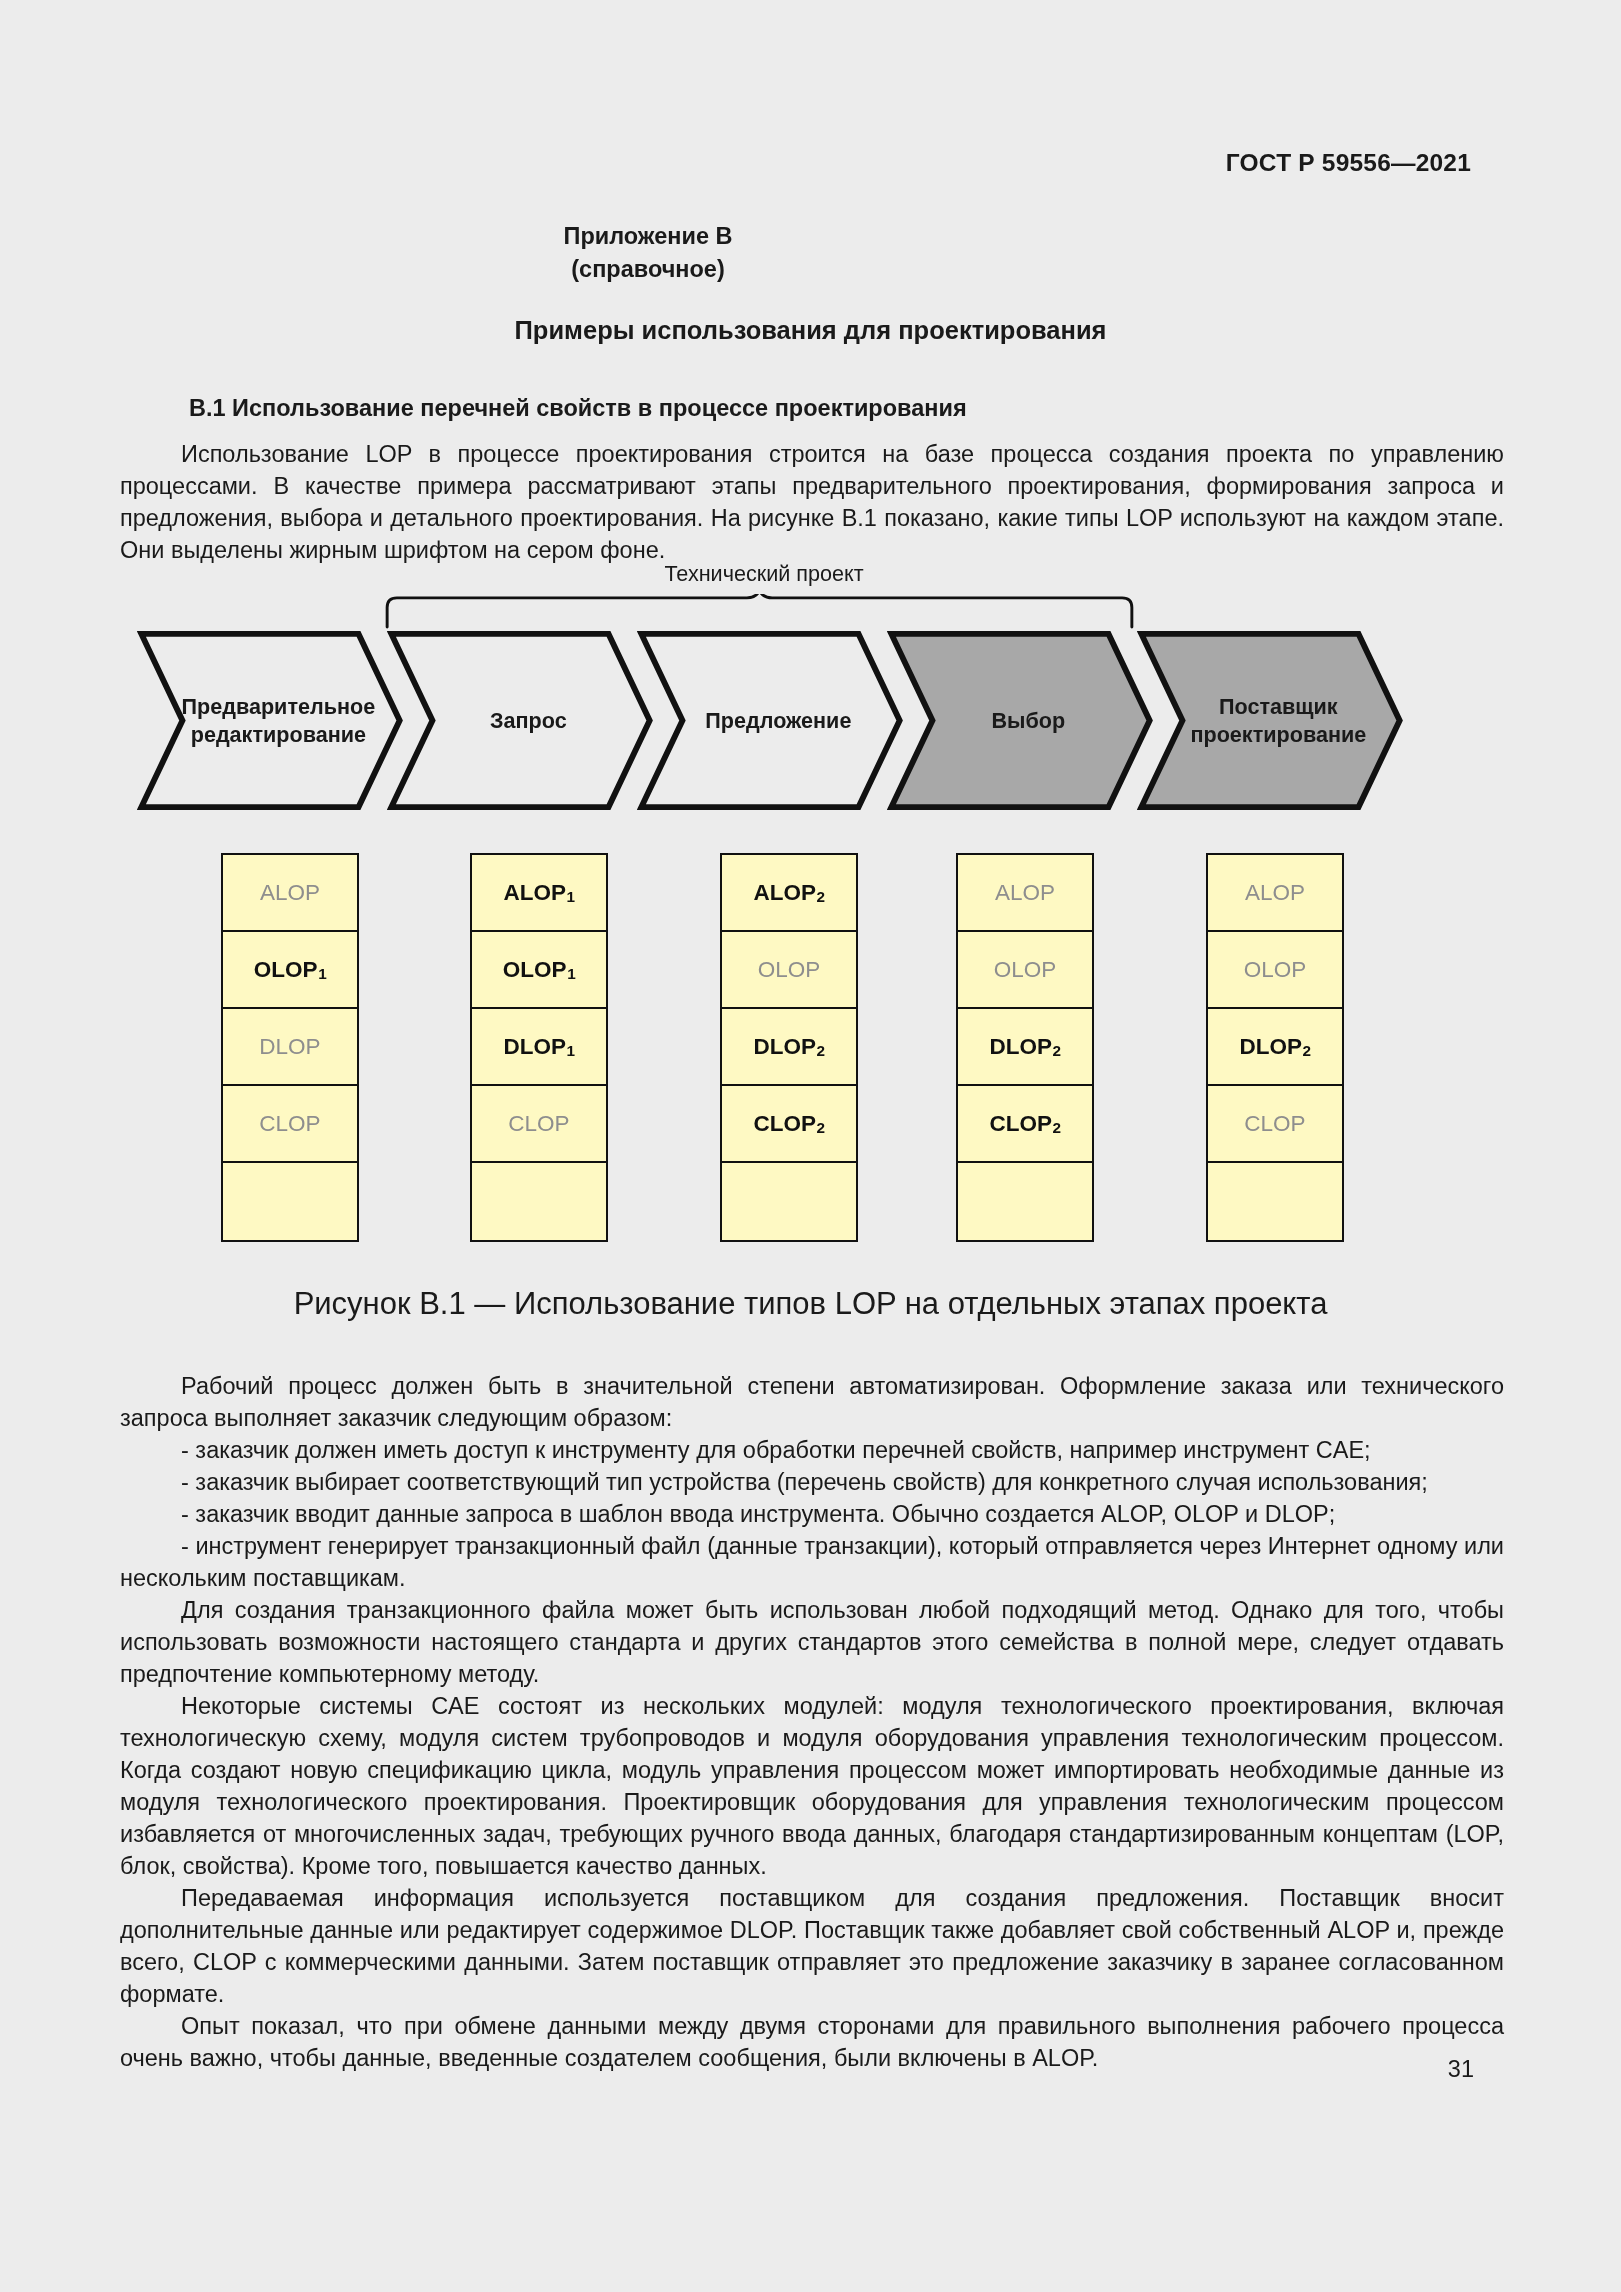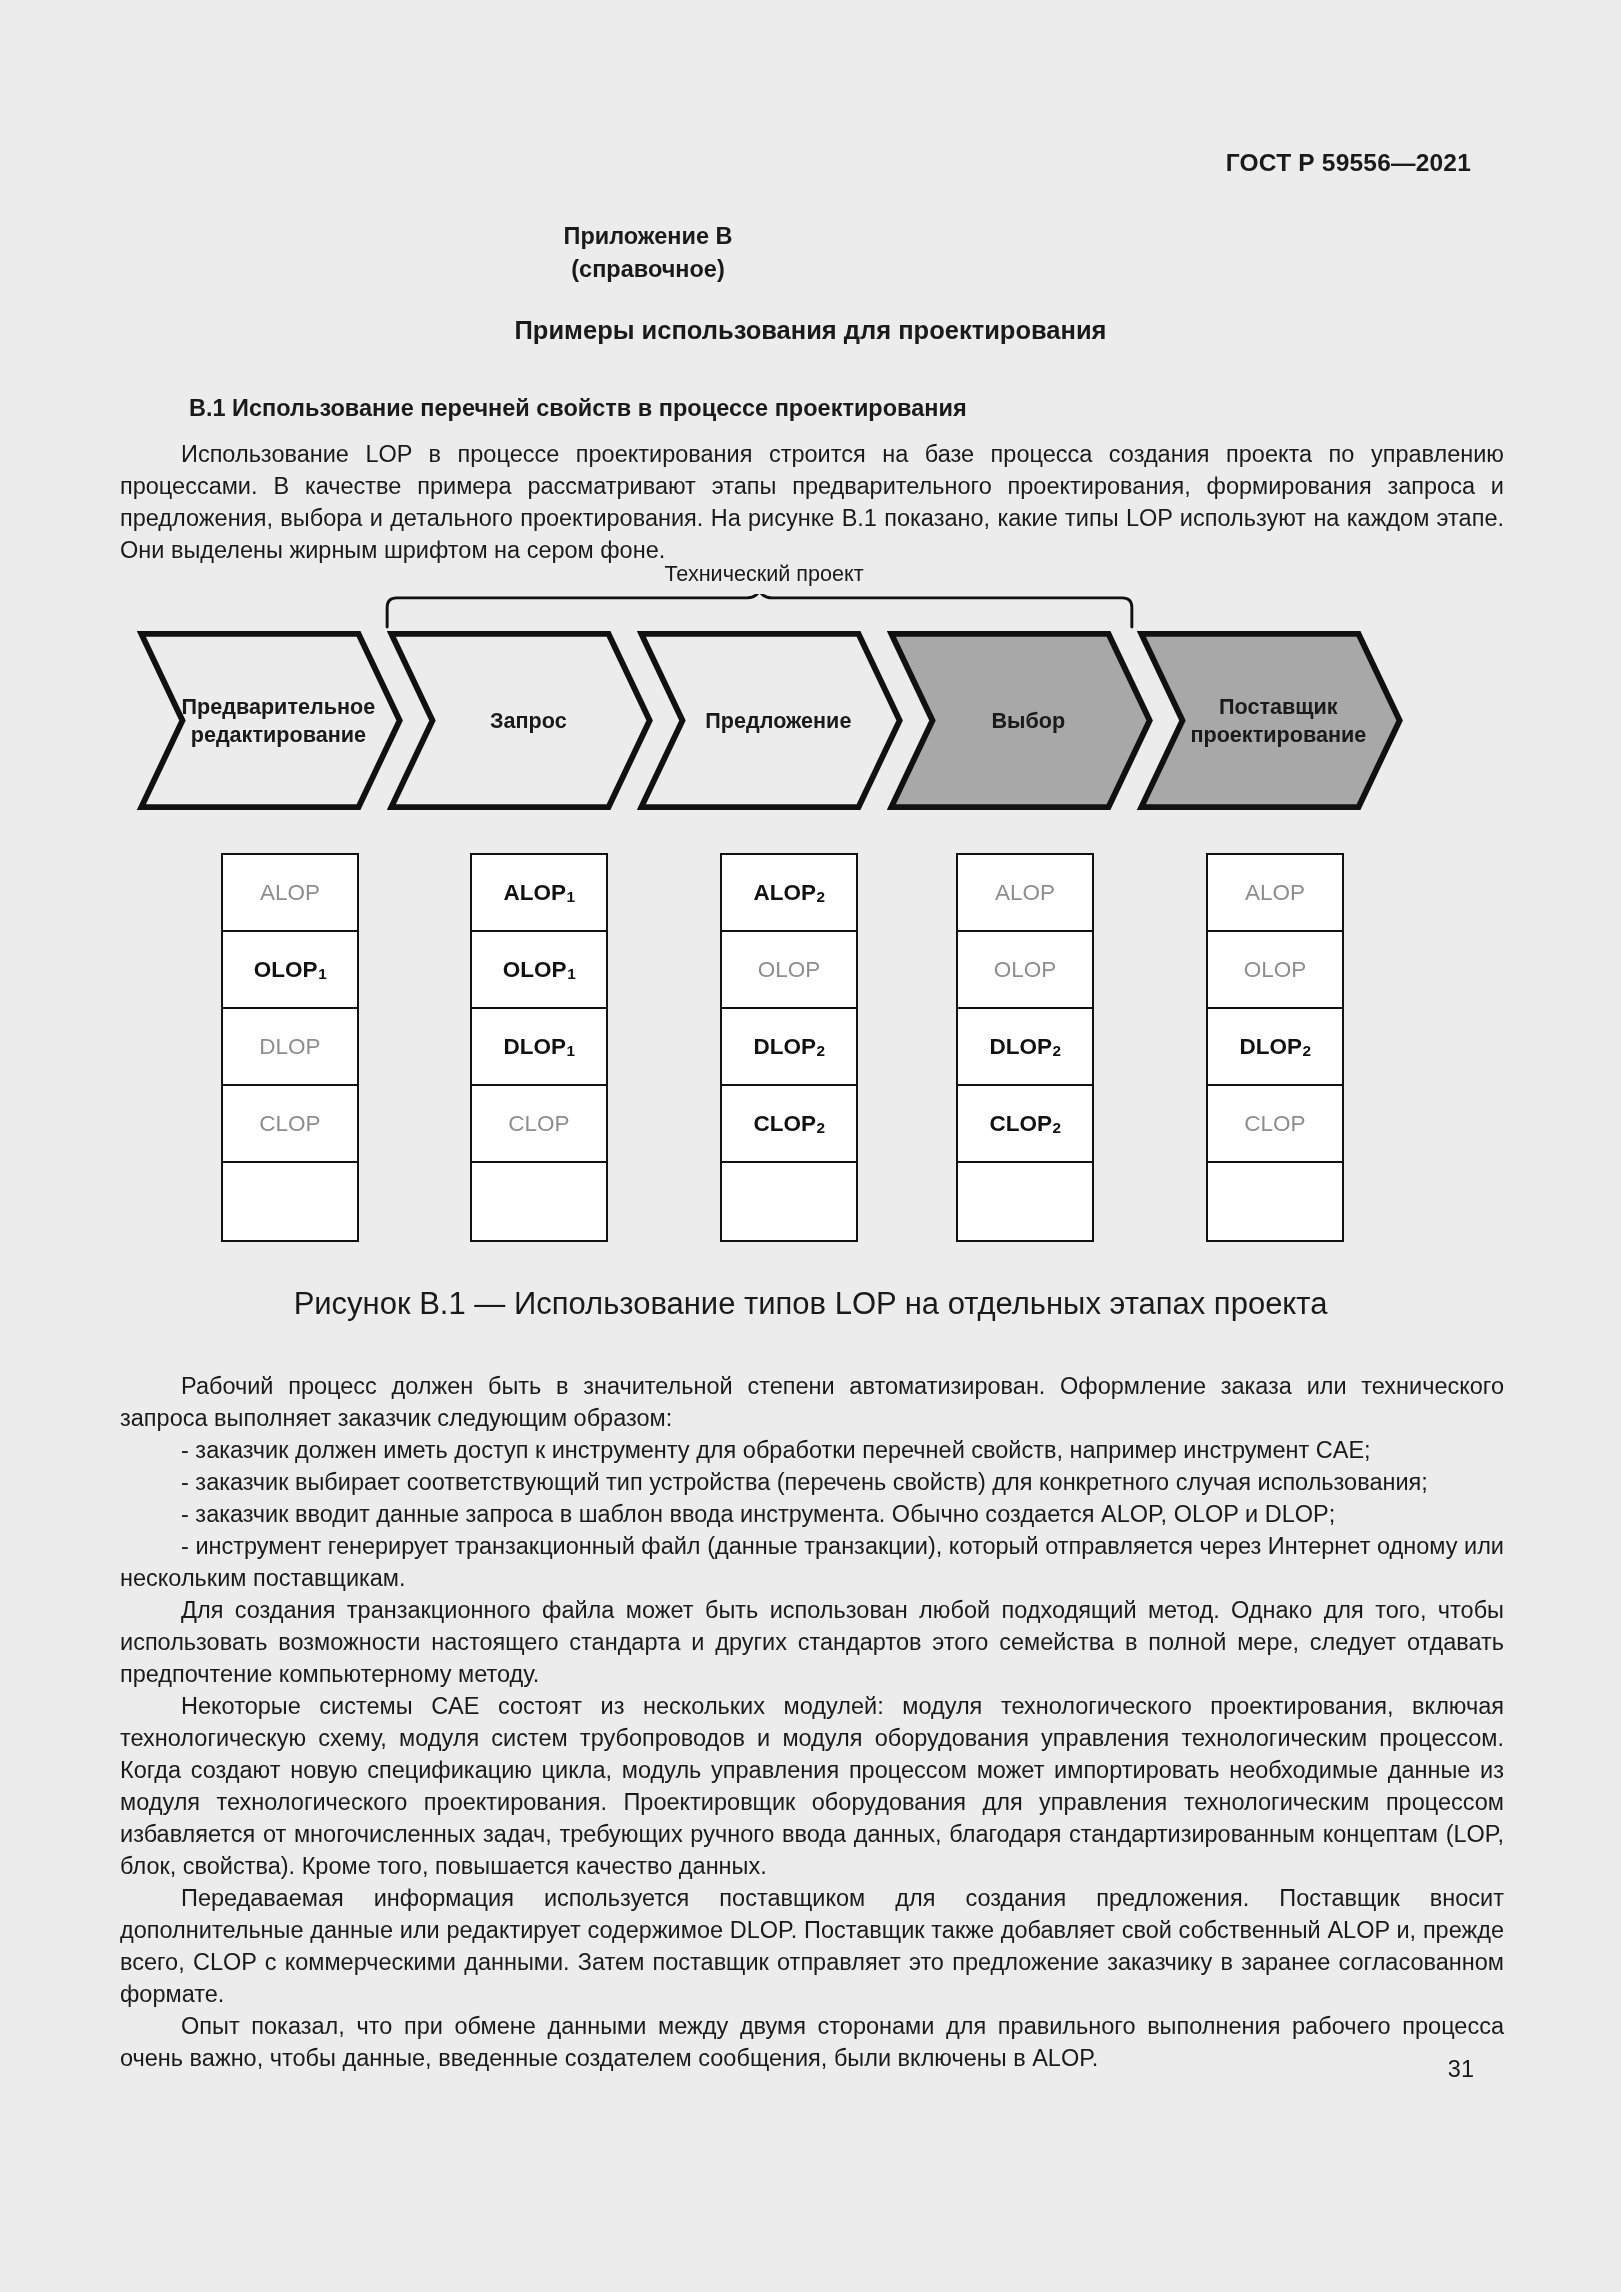--- a/index.html
+++ b/index.html
@@ -152,21 +152,21 @@
     left: 0;
     width: 1621px;
     height: 412px;
   }
   .lop-col {
     position: absolute;
     top: 0;
     width: 138px;
     border: 2.9px solid #111;
     box-sizing: border-box;
-    background: #ffffff;
+    background: #fef9c3;
   }
   .lop-cell {
     height: 77px;
     border-bottom: 2.9px solid #111;
     box-sizing: border-box;
     display: flex;
     align-items: center;
     justify-content: center;
     font-size: 22.5px;
     white-space: nowrap;

